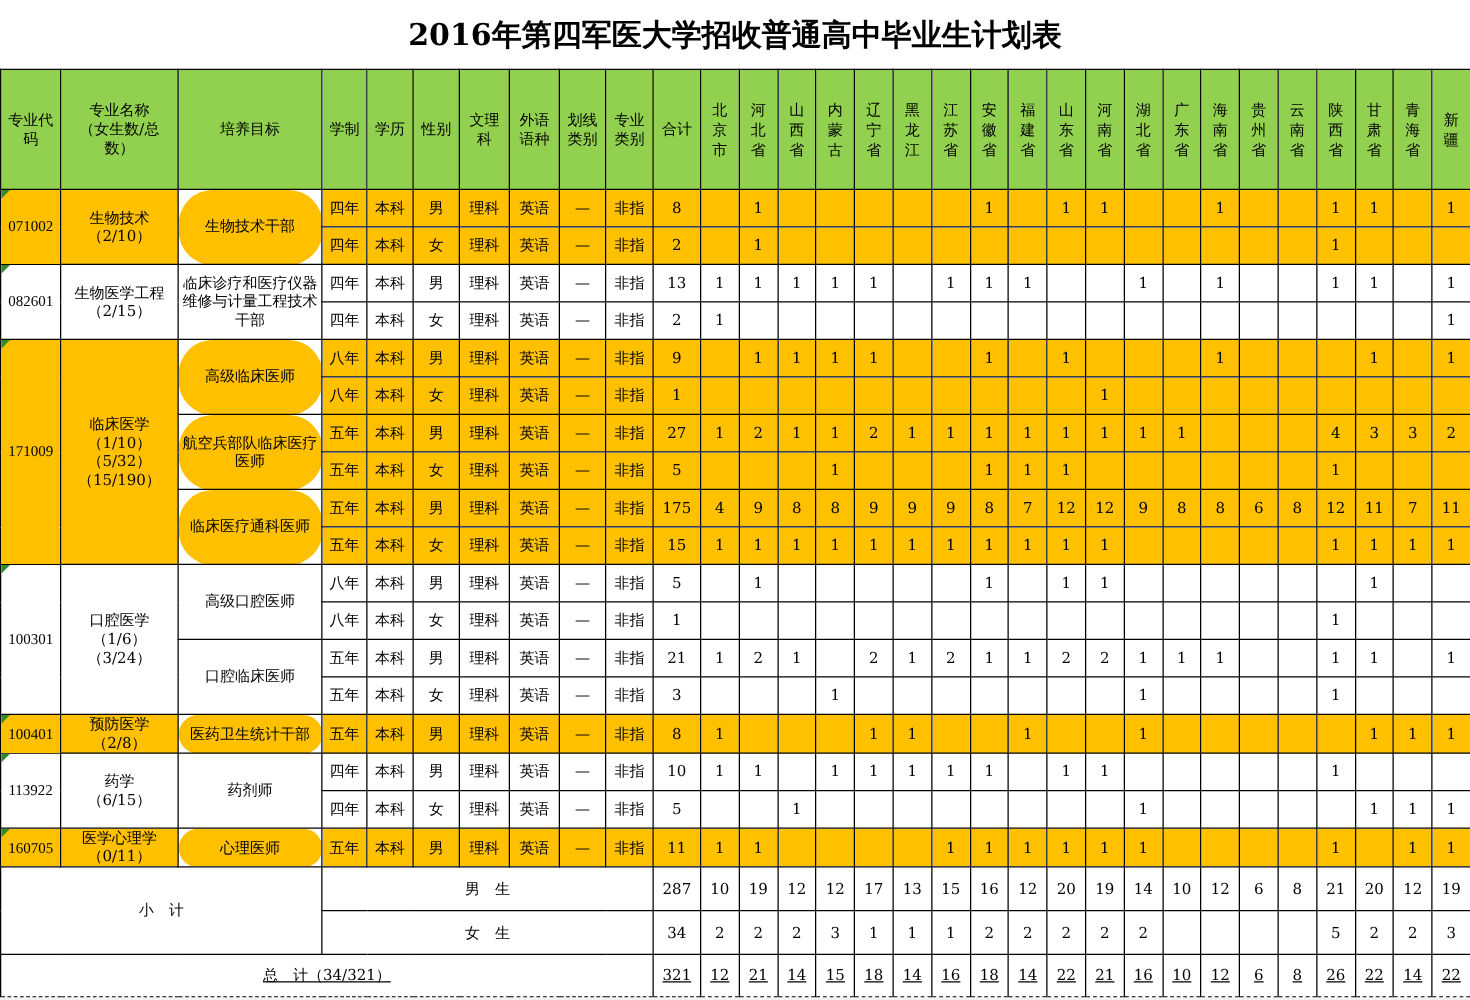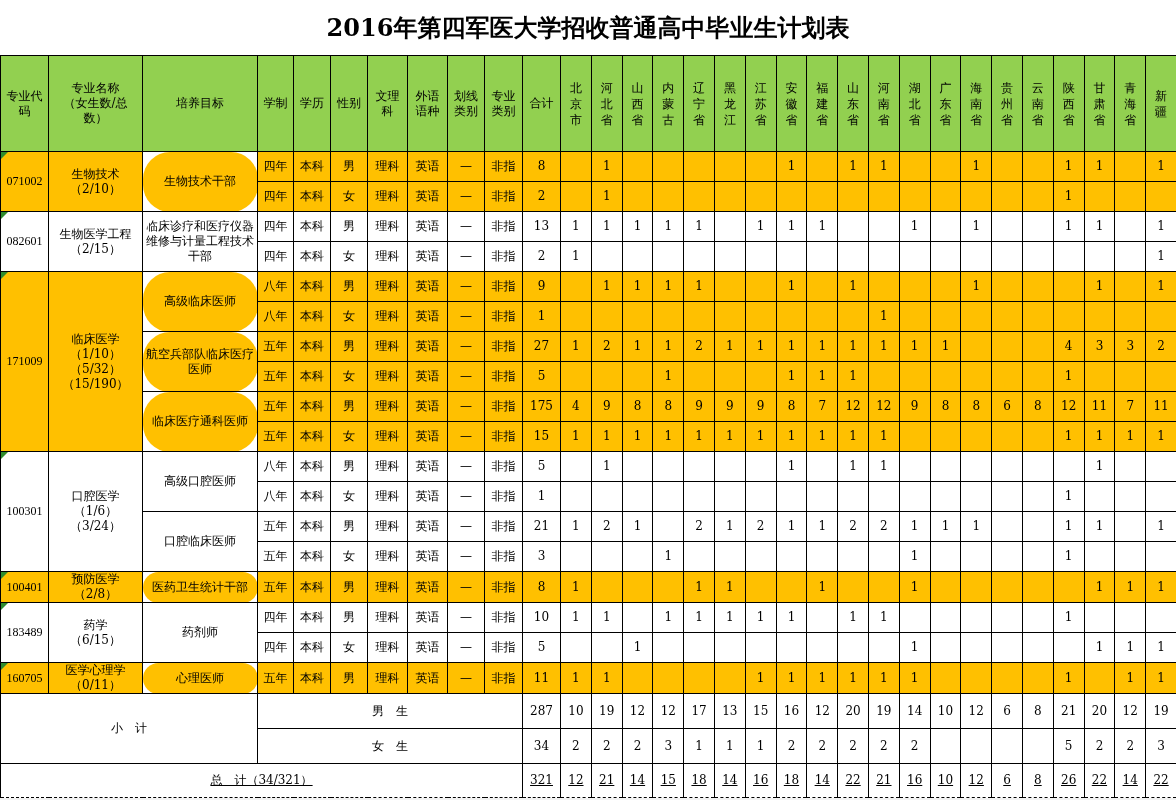--- a/index.html
+++ b/index.html
@@ -593,21 +593,21 @@
           <td></td>
           <td></td>
           <td></td>
           <td></td>
           <td></td>
           <td>1</td>
           <td>1</td>
           <td>1</td>
         </tr>
         <tr class="white">
-          <td rowspan="2" class="tri">183489</td>
+          <td rowspan="2" class="tri">113922</td>
           <td rowspan="2">药学
 （6/15）</td>
           <td rowspan="2" class="left">药剂师</td>
           <td>四年</td>
           <td>本科</td>
           <td>男</td>
           <td>理科</td>
           <td>英语</td>
           <td>—</td>
           <td>非指</td>

